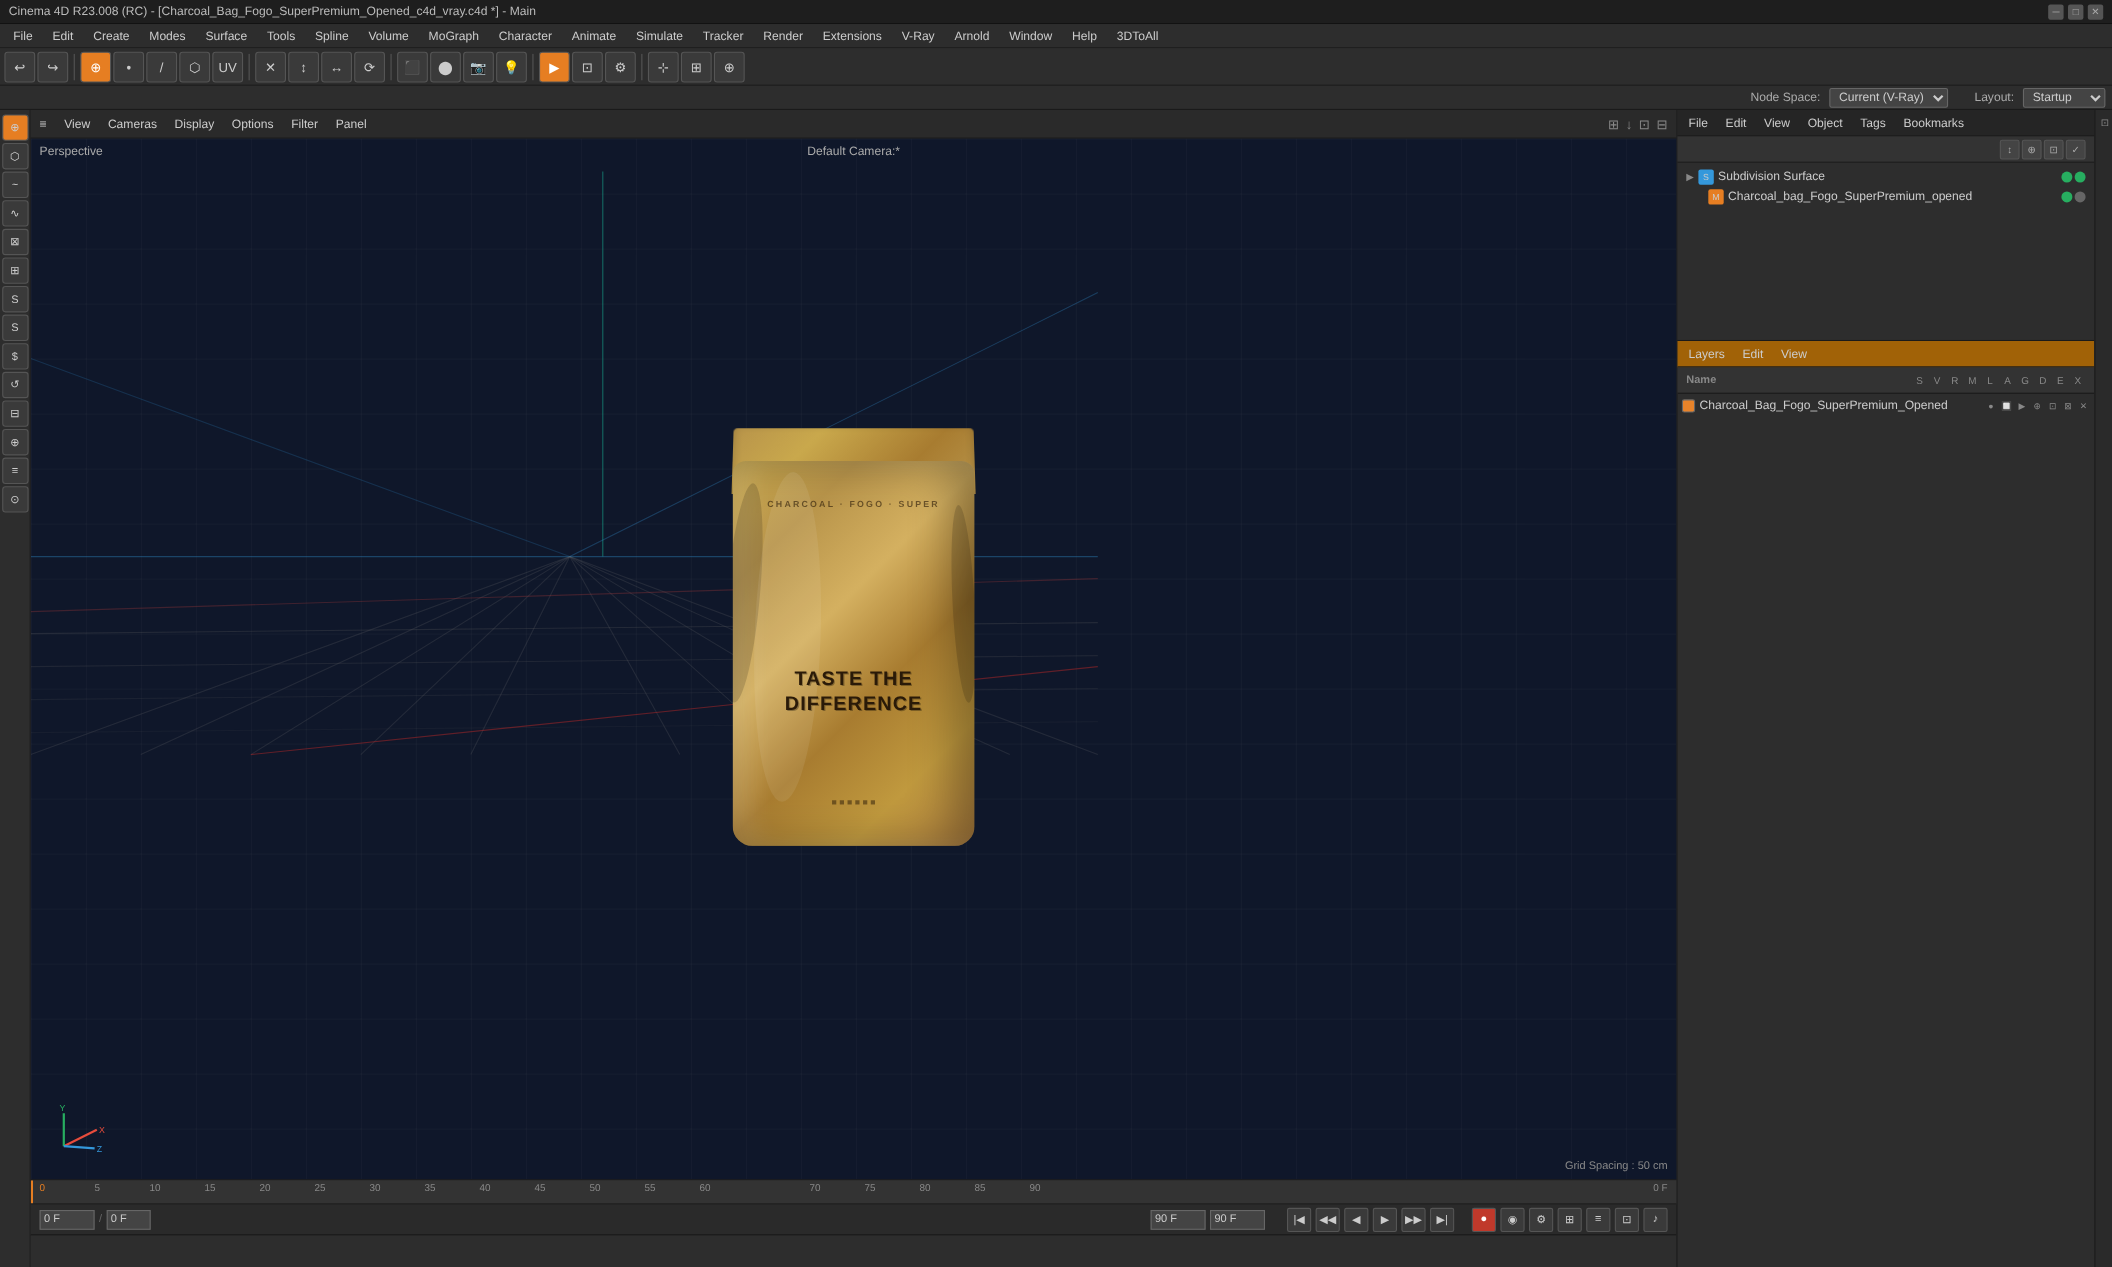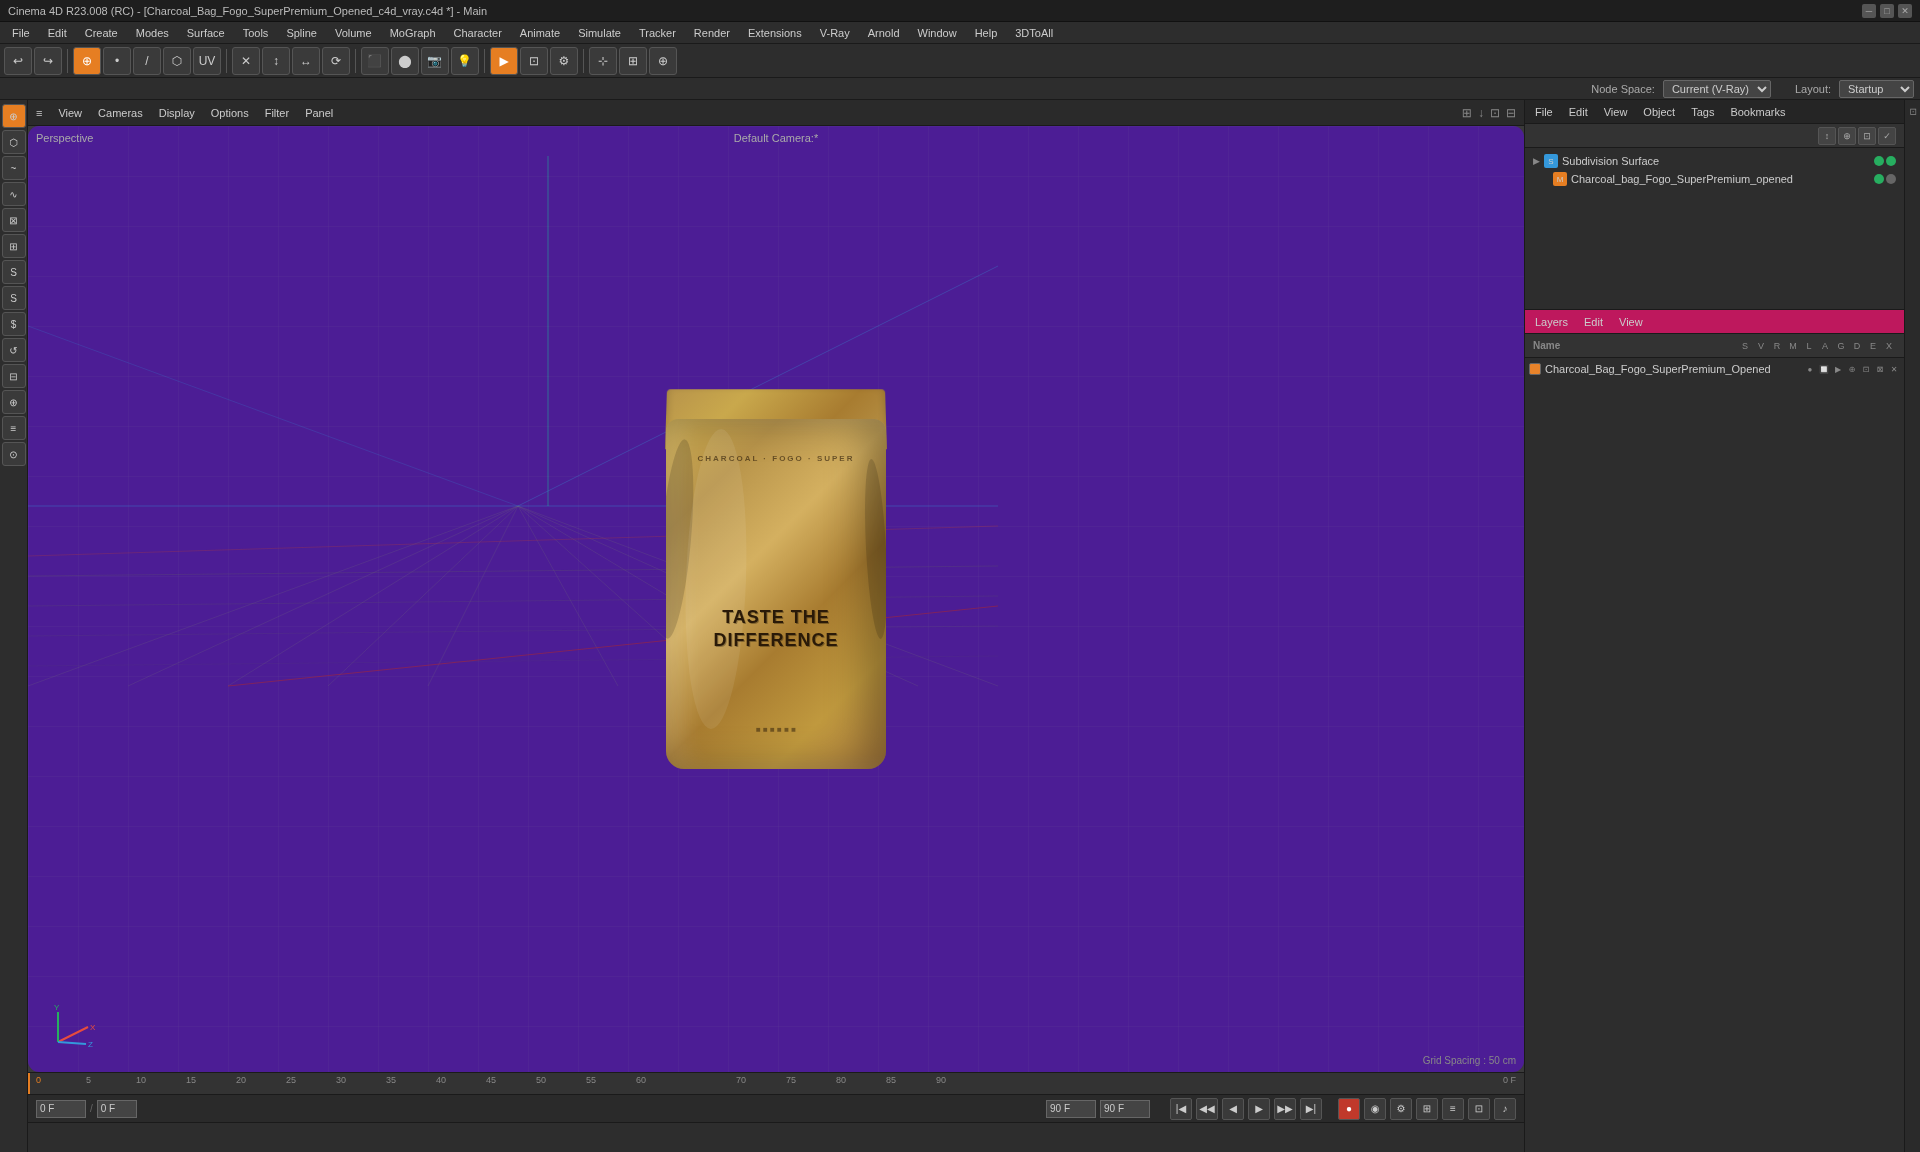--- a/index.html
+++ b/index.html
@@ -146,24 +146,23 @@
       gap: 16px;
       border-bottom: 1px solid #1a1a1a;
     }
     .viewport-menu { color: #ccc; font-size: 11px; cursor: pointer; }
     .viewport-icons { display: flex; gap: 6px; margin-left: auto; }
     .vp-icon { color: #888; font-size: 12px; cursor: pointer; }
 
     
     #viewport {
       flex: 1;
-      background: #4c1d95;
+      background: #0f172a;
       position: relative;
       overflow: hidden;
-      border-radius: 11px;
     }
     .viewport-label {
       position: absolute;
       top: 6px; left: 8px;
       color: #aaa; font-size: 11px;
     }
     .viewport-camera {
       position: absolute;
       top: 6px;
       left: 50%;
@@ -416,21 +415,21 @@
 
     
     #layers-panel {
       flex: 1;
       display: flex;
       flex-direction: column;
       min-height: 0;
     }
     #layers-panel-toolbar {
       height: 24px;
-      background: #be185d;
+      background: #a16207;
       display: flex;
       align-items: center;
       padding: 0 6px;
       gap: 8px;
       border-bottom: 1px solid #1a1a1a;
     }
     #layers-header {
       height: 24px;
       background: #333;
       display: flex;

